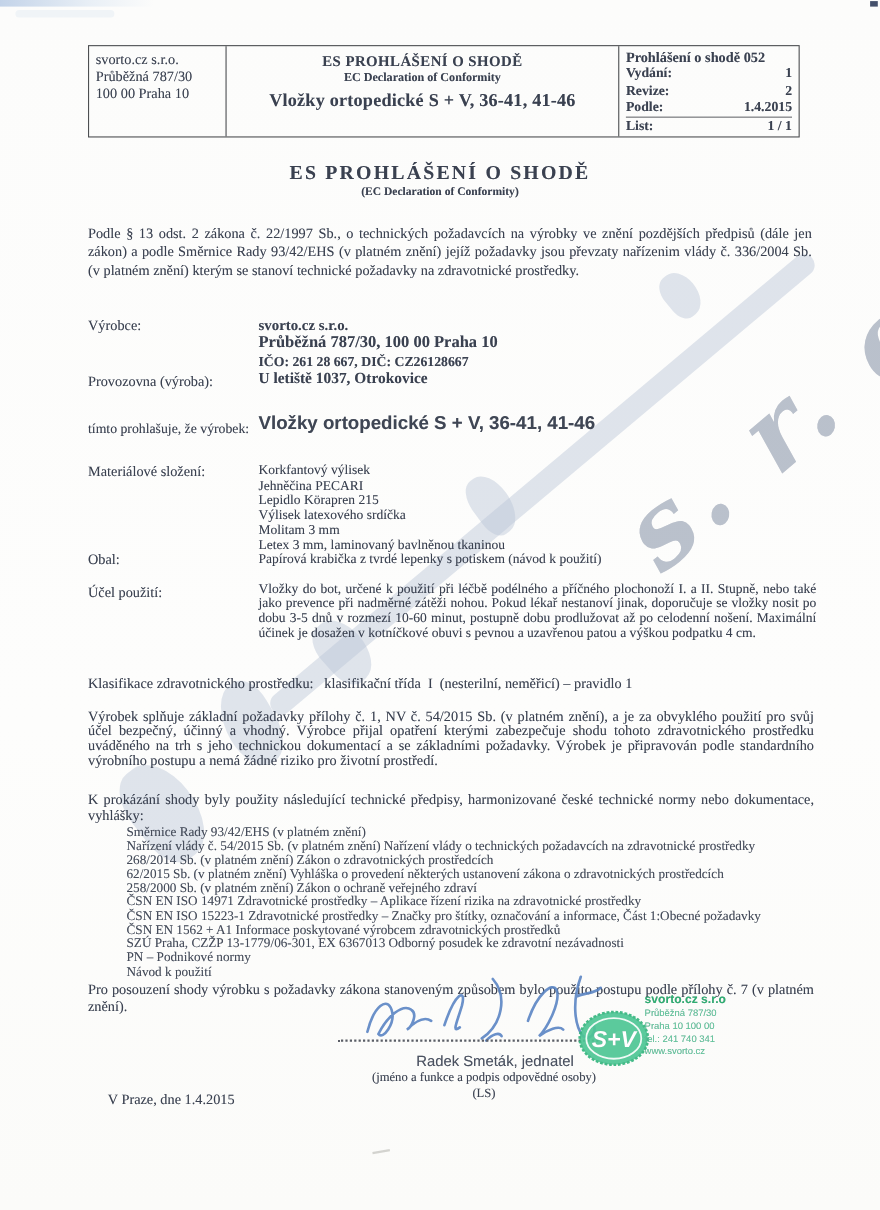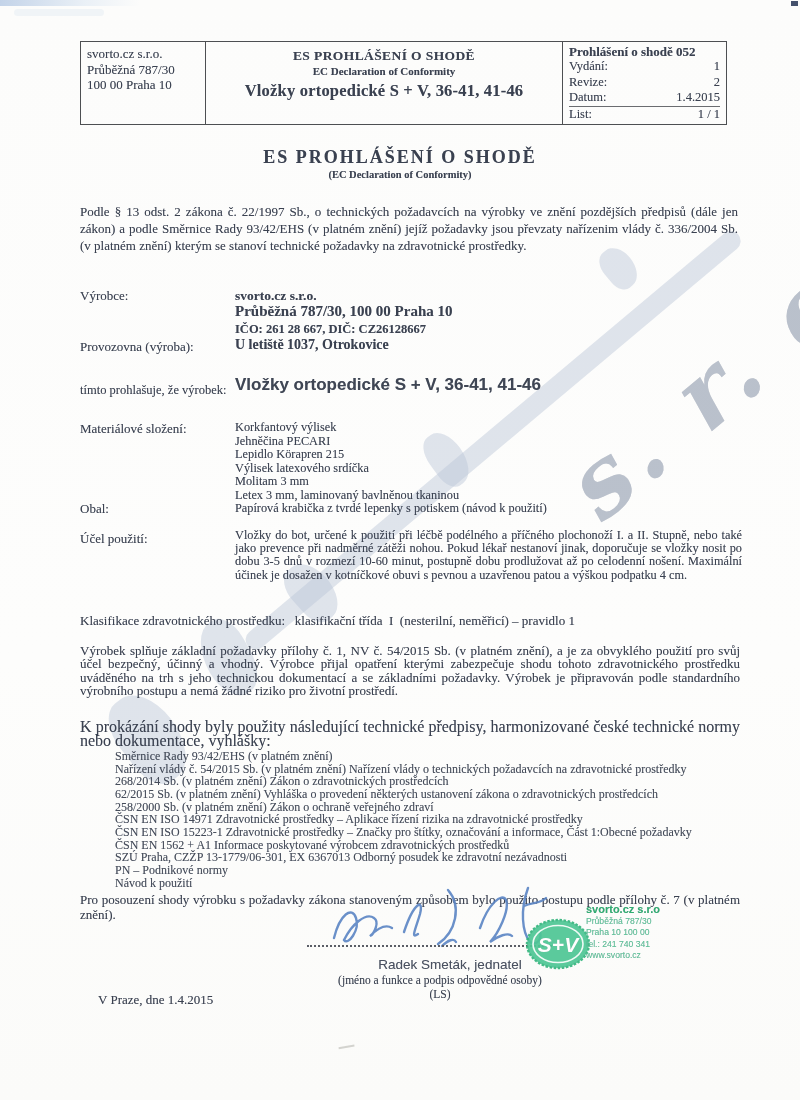--- a/index.html
+++ b/index.html
@@ -29,21 +29,21 @@
 
   
   .hdr{left:80px;top:41px;width:645px;height:82px;border:1.6px solid #4d4f52;display:flex;}
   .hdr-c1{width:112px;border-right:1.4px solid #4d4f52;padding:4px 6px;font-size:13px;line-height:15.5px;}
   .hdr-c2{width:356px;border-right:1.4px solid #4d4f52;text-align:center;padding-top:6px;}
   .hdr-c3{flex:1;padding:2px 6px 0 6px;font-size:12.5px;line-height:15.4px;}
   .h-t1{font-weight:bold;font-size:13.5px;letter-spacing:.4px;}
   .h-t2{font-weight:bold;font-size:11px;margin-top:1px;}
   .h-t3{font-weight:bold;font-size:16.5px;margin-top:4px;letter-spacing:.2px;}
   .h-doc{font-weight:bold;font-size:13px;white-space:nowrap;}
-  .h-row{display:flex;justify-content:space-between;}
+  .h-row{display:flex;justify-content:space-between;font-weight:bold;}
   .h-row.sep{border-top:1px solid #6a6c70;}
 
   
   .main-title{left:0;top:147px;width:800px;text-align:center;font-weight:bold;font-size:18px;letter-spacing:2px;}
   .main-sub{left:0;top:169px;width:800px;text-align:center;font-weight:bold;font-size:10.5px;}
 
   .para{font-size:13px;line-height:17.2px;text-align:justify;}
   .intro{left:80px;top:203px;width:658px;}
 
   .lbl{font-size:13px;}
@@ -57,21 +57,21 @@
 
   .mat-list{left:235px;top:421px;font-size:12.3px;line-height:13.5px;}
   .obal-lbl{left:80px;top:501px;}
   .obal-val{left:235px;top:501px;font-size:12.3px;text-align:center;}
 
   .purpose{left:235px;top:529px;width:507px;font-size:12.3px;line-height:13.2px;text-align:justify;}
 
   .klas{left:80px;top:613px;font-size:13px;white-space:pre-wrap;}
 
   .comp{left:80px;top:644px;width:660px;font-size:13px;line-height:13.4px;text-align:justify;}
-  .prok{left:80px;top:720px;width:660px;font-size:16px;line-height:14.2px;text-align:justify;}
+  .prok{left:80px;top:720px;width:660px;font-size:13px;line-height:14.2px;text-align:justify;}
   .std-list{left:115px;top:750px;font-size:12px;line-height:12.65px;color:#454c5a;}
 
   .proc{left:80px;top:892px;width:660px;font-size:13px;line-height:15px;text-align:justify;}
 
   .dotline{left:307px;top:935px;width:245px;height:10px;border-bottom:2px dotted #5a5e66;}
   .sig-name{left:300px;top:957px;width:300px;text-align:center;font-family:"Liberation Sans",sans-serif;font-size:13.5px;color:#4a5160;}
   .sig-cap{left:280px;top:974px;width:320px;text-align:center;font-size:11.5px;}
   .sig-ls{left:280px;top:988px;width:320px;text-align:center;font-size:11.5px;}
 
   .sig-svg{left:320px;top:876px;}
@@ -117,21 +117,21 @@
       <div class="h-doc">Prohlášení o shodě  052</div>
       <div class="h-row">
         <span>Vydání:</span>
         <span>1</span>
       </div>
       <div class="h-row">
         <span>Revize:</span>
         <span>2</span>
       </div>
       <div class="h-row">
-        <span>Datum:</span>
+        <span>Podle:</span>
         <span>1.4.2015</span>
       </div>
       <div class="h-row sep">
         <span>List:</span>
         <span>1 / 1</span>
       </div>
     </div>
   </div>
 
   <div class="abs main-title">ES  PROHLÁŠENÍ O SHODĚ</div>

